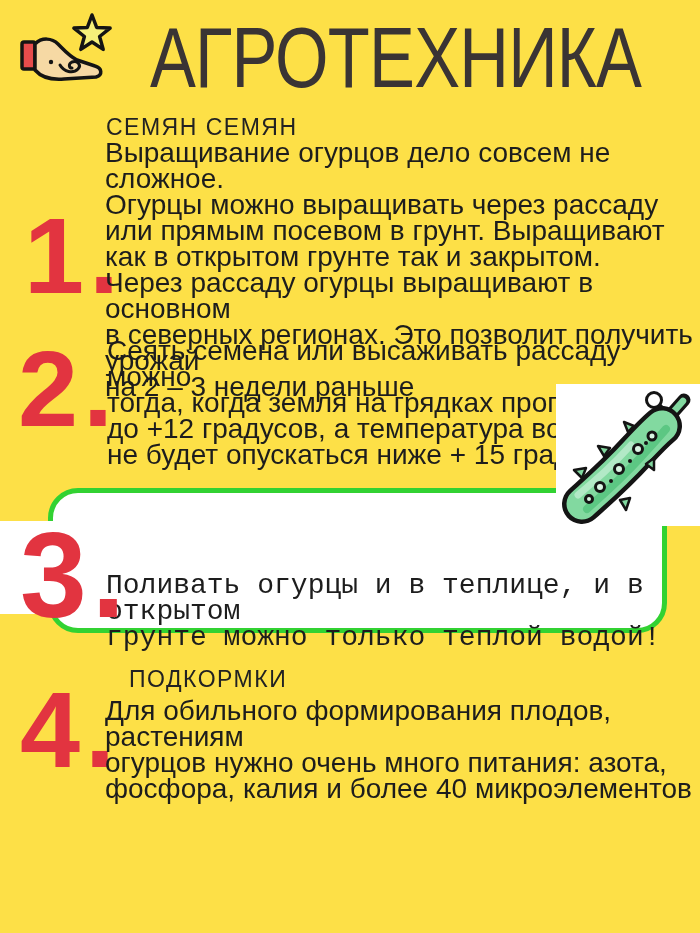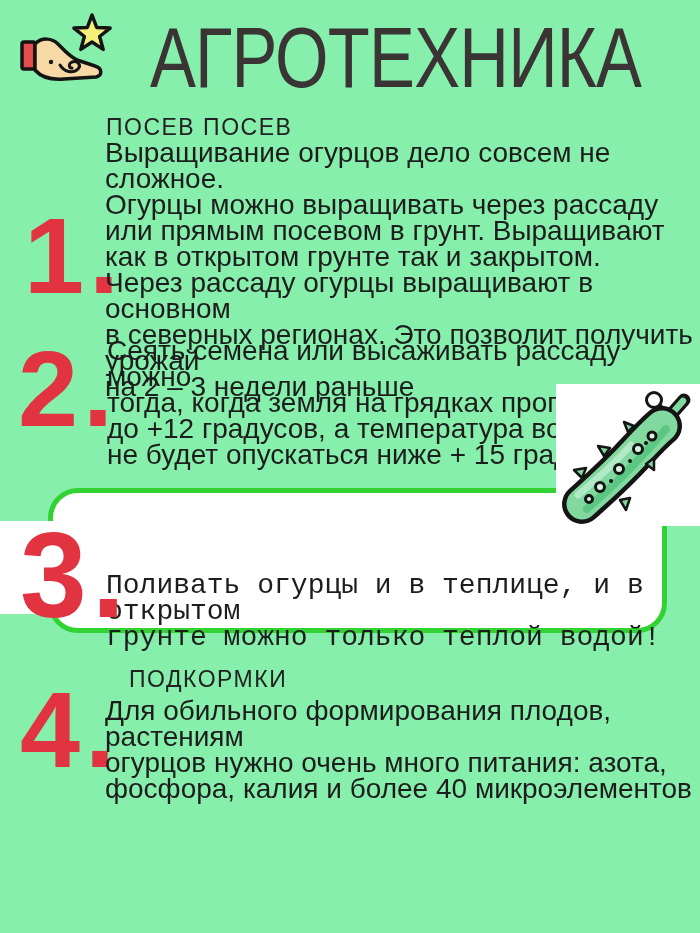--- a/index.html
+++ b/index.html
@@ -1,17 +1,17 @@
 <!DOCTYPE html>
 <html><head>
 <meta charset="utf-8">
 <style>
   html,body { margin:0; padding:0; background:#ffffff; }
   .canvas {
-    position:relative; width:700px; height:933px; background:#86efac;
+    position:relative; width:700px; height:933px; background:#fde047;
     overflow:hidden; font-family:"Liberation Sans", sans-serif; color:#1d1d1d;
   }
   .title {
     position:absolute; left:150px; top:14px;
     font-size:86px; line-height:1; font-weight:400; color:#3a3434;
     letter-spacing:-1px; white-space:nowrap;
     transform:scaleX(0.8); transform-origin:left top;
   }
   .hand-icon { position:absolute; left:8px; top:8px; }
   .num {
@@ -65,21 +65,21 @@
       <rect x="14" y="34" width="13" height="27" rx="2" fill="#e64c4c" stroke="#141414" stroke-width="3.5"></rect>
       <path d="M27,36 C34,29 44,30 50,36 C56,42 61,48 69,52 L87,58 C94,60 95,67 88,69 L56,71 C44,72 33,69 27,62 Z" fill="#f6d9a4" stroke="#141414" stroke-width="3.5" stroke-linejoin="round"></path>
       <path d="M52,57 c4,7 13,9 18,4 c4,-4 -1,-9 -6,-7 c-4,2 -3,6 0,6" fill="none" stroke="#141414" stroke-width="3" stroke-linecap="round"></path>
       <circle cx="43" cy="54" r="2.2" fill="#141414"></circle>
     </g>
   </svg>
 
   <div class="title">АГРОТЕХНИКА</div>
 
   <div class="num num1">1.</div>
-  <div class="h2 h2-1">ПОСЕВ ПОСЕВ</div>
+  <div class="h2 h2-1">СЕМЯН СЕМЯН</div>
   <div class="para p1">Выращивание огурцов дело совсем не сложное.
 Огурцы можно выращивать через рассаду
 или прямым посевом в грунт. Выращивают
 как в открытом грунте так и закрытом.
 Через рассаду огурцы выращивают в основном
 в северных регионах. Это позволит получить урожай
 на 2 – 3 недели раньше</div>
 
   <div class="num num2">2.</div>
   <div class="para p2">Сеять семена или высаживать рассаду можно

